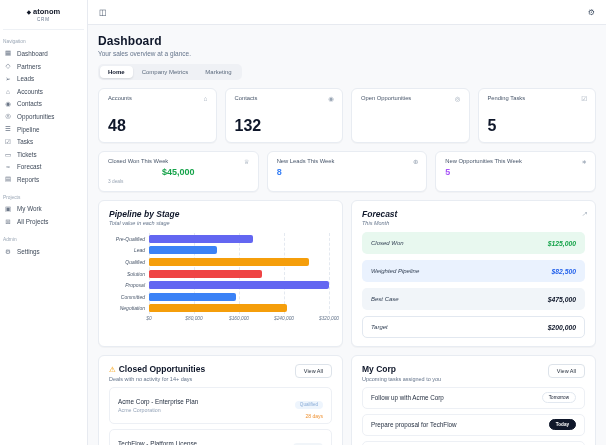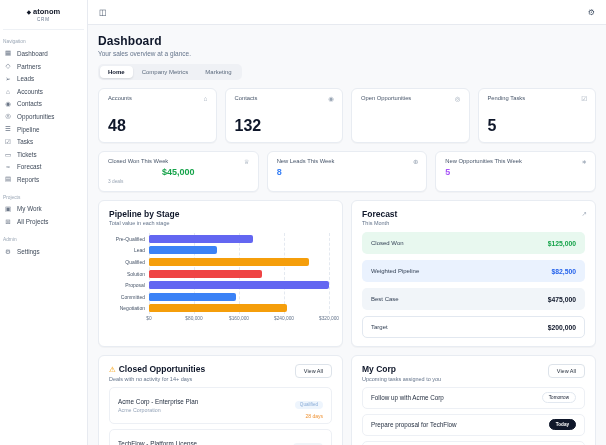--- a/index.html
+++ b/index.html
@@ -35,21 +35,21 @@
   .kpi-row { display: grid; grid-template-columns: repeat(4, 1fr); gap: 8px; margin-top: 8px; }
   .kpi { padding: 6px 9px 7px; position: relative; }
   .kpi-label { font-size: 5.8px; color: #475569; }
   .kpi-value { font-size: 16px; font-weight: bold; margin-top: 16px; }
   .corner-icon { position: absolute; top: 6px; right: 8px; font-size: 6.5px; color: #9aa6b5; }
   .week-row { display: grid; grid-template-columns: repeat(3, 1fr); gap: 8px; margin-top: 8px; }
   .week { padding: 6px 9px 7px; position: relative; }
   .week-value { font-size: 9px; font-weight: bold; margin-top: 2.5px; }
   .week-sub { font-size: 4.8px; color: #9aa6b5; margin-top: 2px; }
   
-  .charts-row { display: grid; grid-template-columns: 1fr 1fr; gap: 8px; margin-top: 8px; }
+  .charts-row { display: grid; grid-template-columns: 1fr 1fr; gap: 8px; margin-top: 8px; font-style: italic; }
   .chart-card { padding: 8px 10px; position: relative; }
   .card-title { font-size: 8.5px; font-weight: bold; }
   .card-sub { font-size: 5.5px; color: #64748b; margin-top: 1.5px; }
   .plot { margin-top: 7px; position: relative; }
   .grid-overlay { position: absolute; left: 40px; right: 3px; top: 0; bottom: 9px; pointer-events: none; }
   .gridline { position: absolute; top: 0; bottom: 0; border-left: 1px dashed #e4e9f0; }
   .crow { display: flex; align-items: center; height: 11.6px; position: relative; }
   .clabel { width: 40px; min-width: 40px; font-size: 5px; color: #475569; text-align: right; padding-right: 4px; }
   .ctrack { flex: 1; height: 8px; position: relative; margin-right: 3px; }
   .cbar { height: 8px; border-radius: 1.5px 2px 2px 1.5px; }

